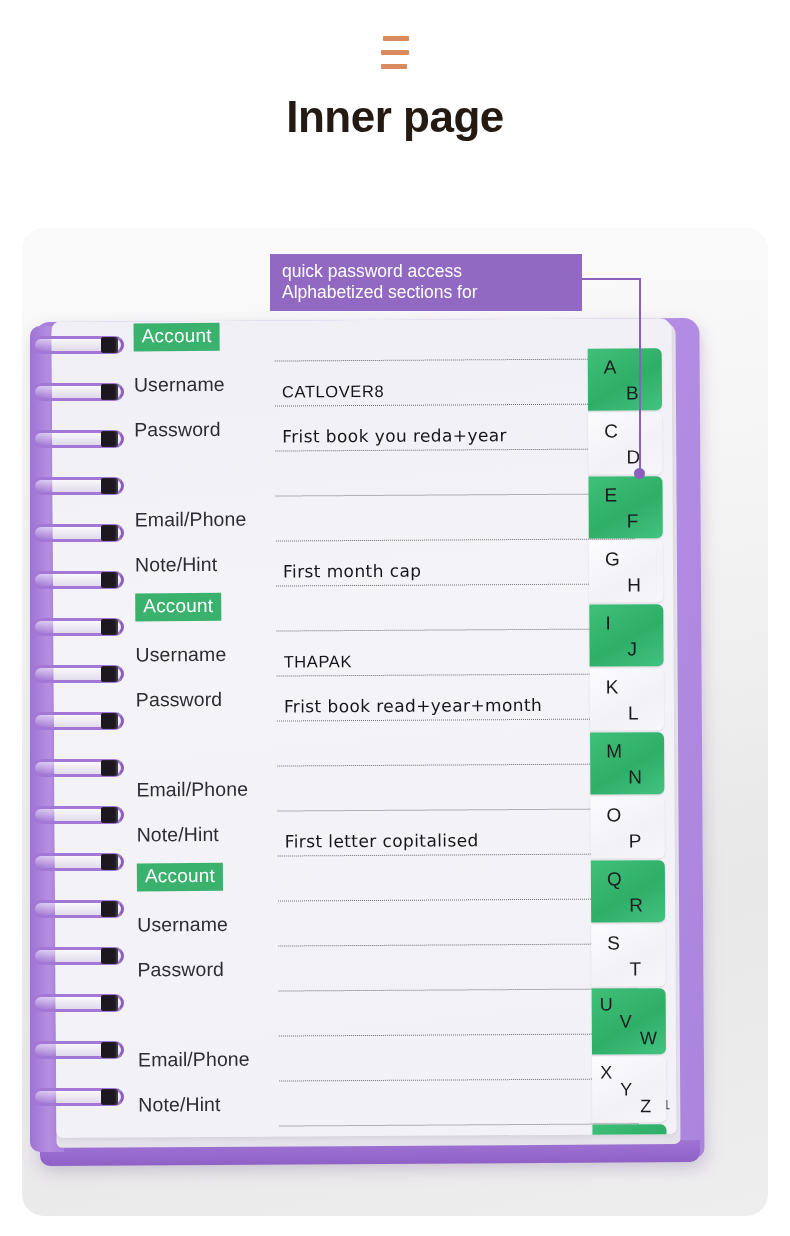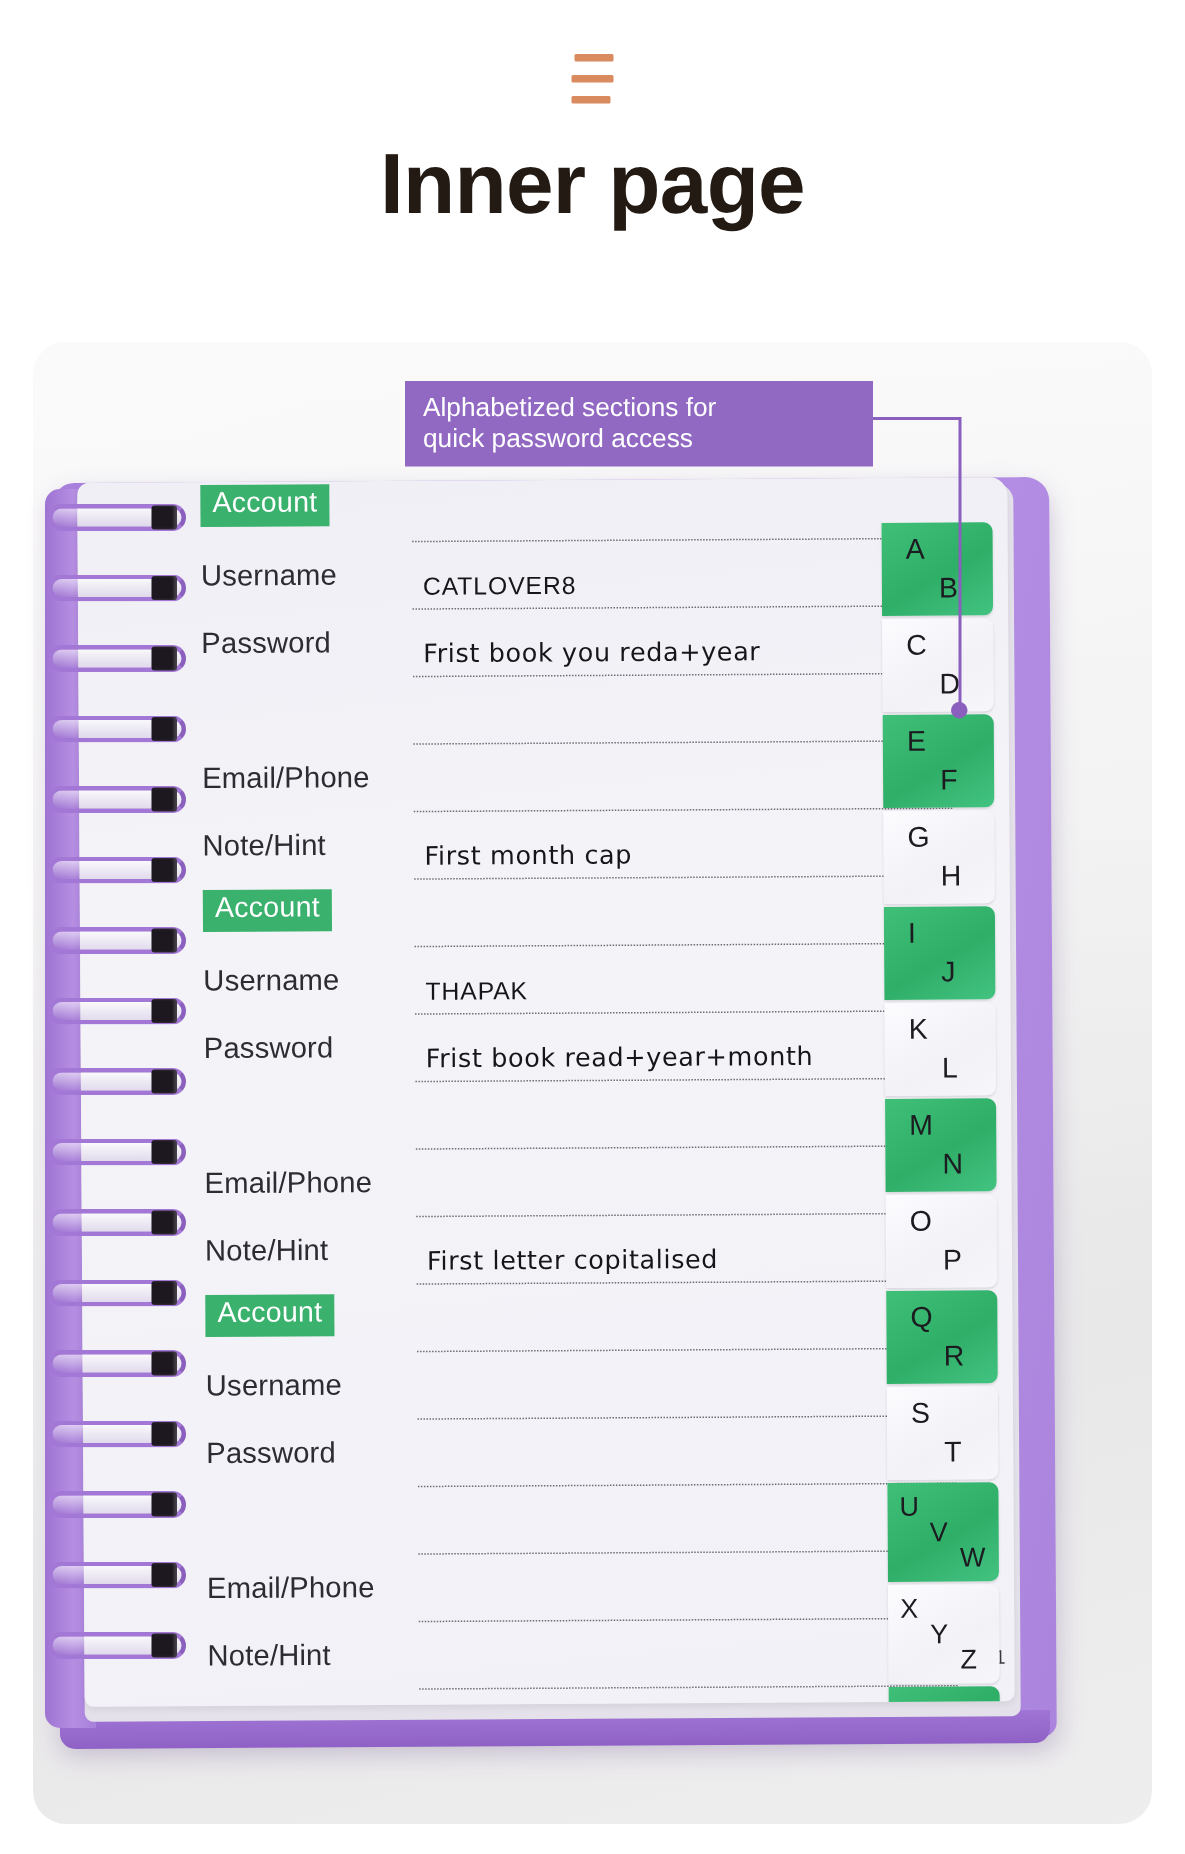--- a/index.html
+++ b/index.html
@@ -30,21 +30,21 @@
   .dash {
     height: 5px;
     background: #d98a5e;
     border-radius: 1px;
   }
   .dash-1 { width: 26px; margin-left: 2px; }
   .dash-2 { width: 28px; margin-left: 0px; }
   .dash-3 { width: 26px; margin-left: -2px; }
 
   .page-title {
-    font-size: 57px;
+    font-size: 44px;
     font-weight: bold;
     color: #231a14;
     letter-spacing: -0.5px;
     line-height: 1;
   }
 
   
   .backdrop {
     position: absolute;
     left: 22px;
@@ -563,21 +563,21 @@
       </div>
       <div class="ring" style="top: 752px;">
         <div class="wire"></div>
         <div class="hole"></div>
       </div>
     </div>
 </div>
 
 <div class="callout">
   <div class="callout-box">
+    <div>quick password access</div>
     <div>Alphabetized sections for</div>
-    <div>quick password access</div>
   </div>
   <div class="leader">
     <div class="leader-h"></div>
     <div class="leader-v"></div>
     <div class="leader-dot"></div>
   </div>
 </div>
 
 </body></html>

